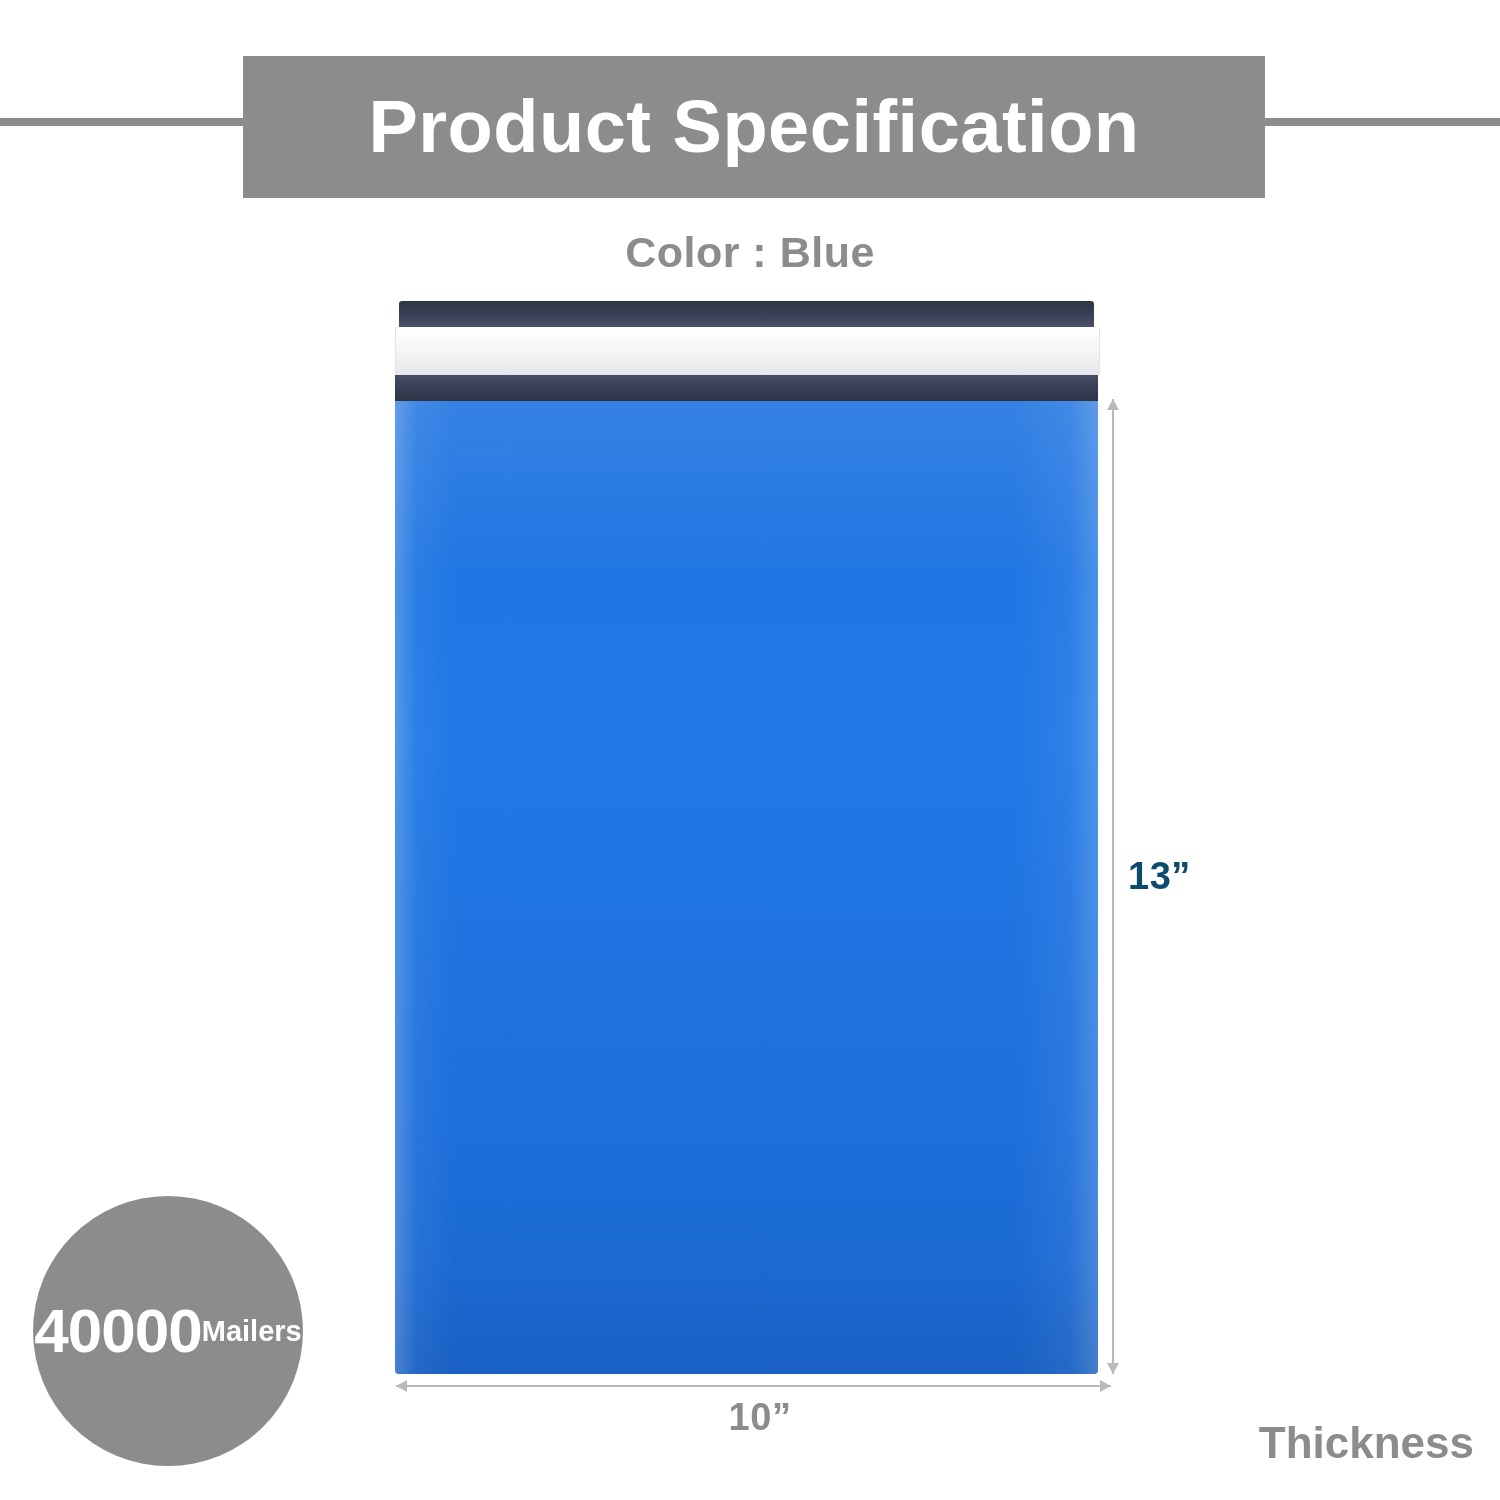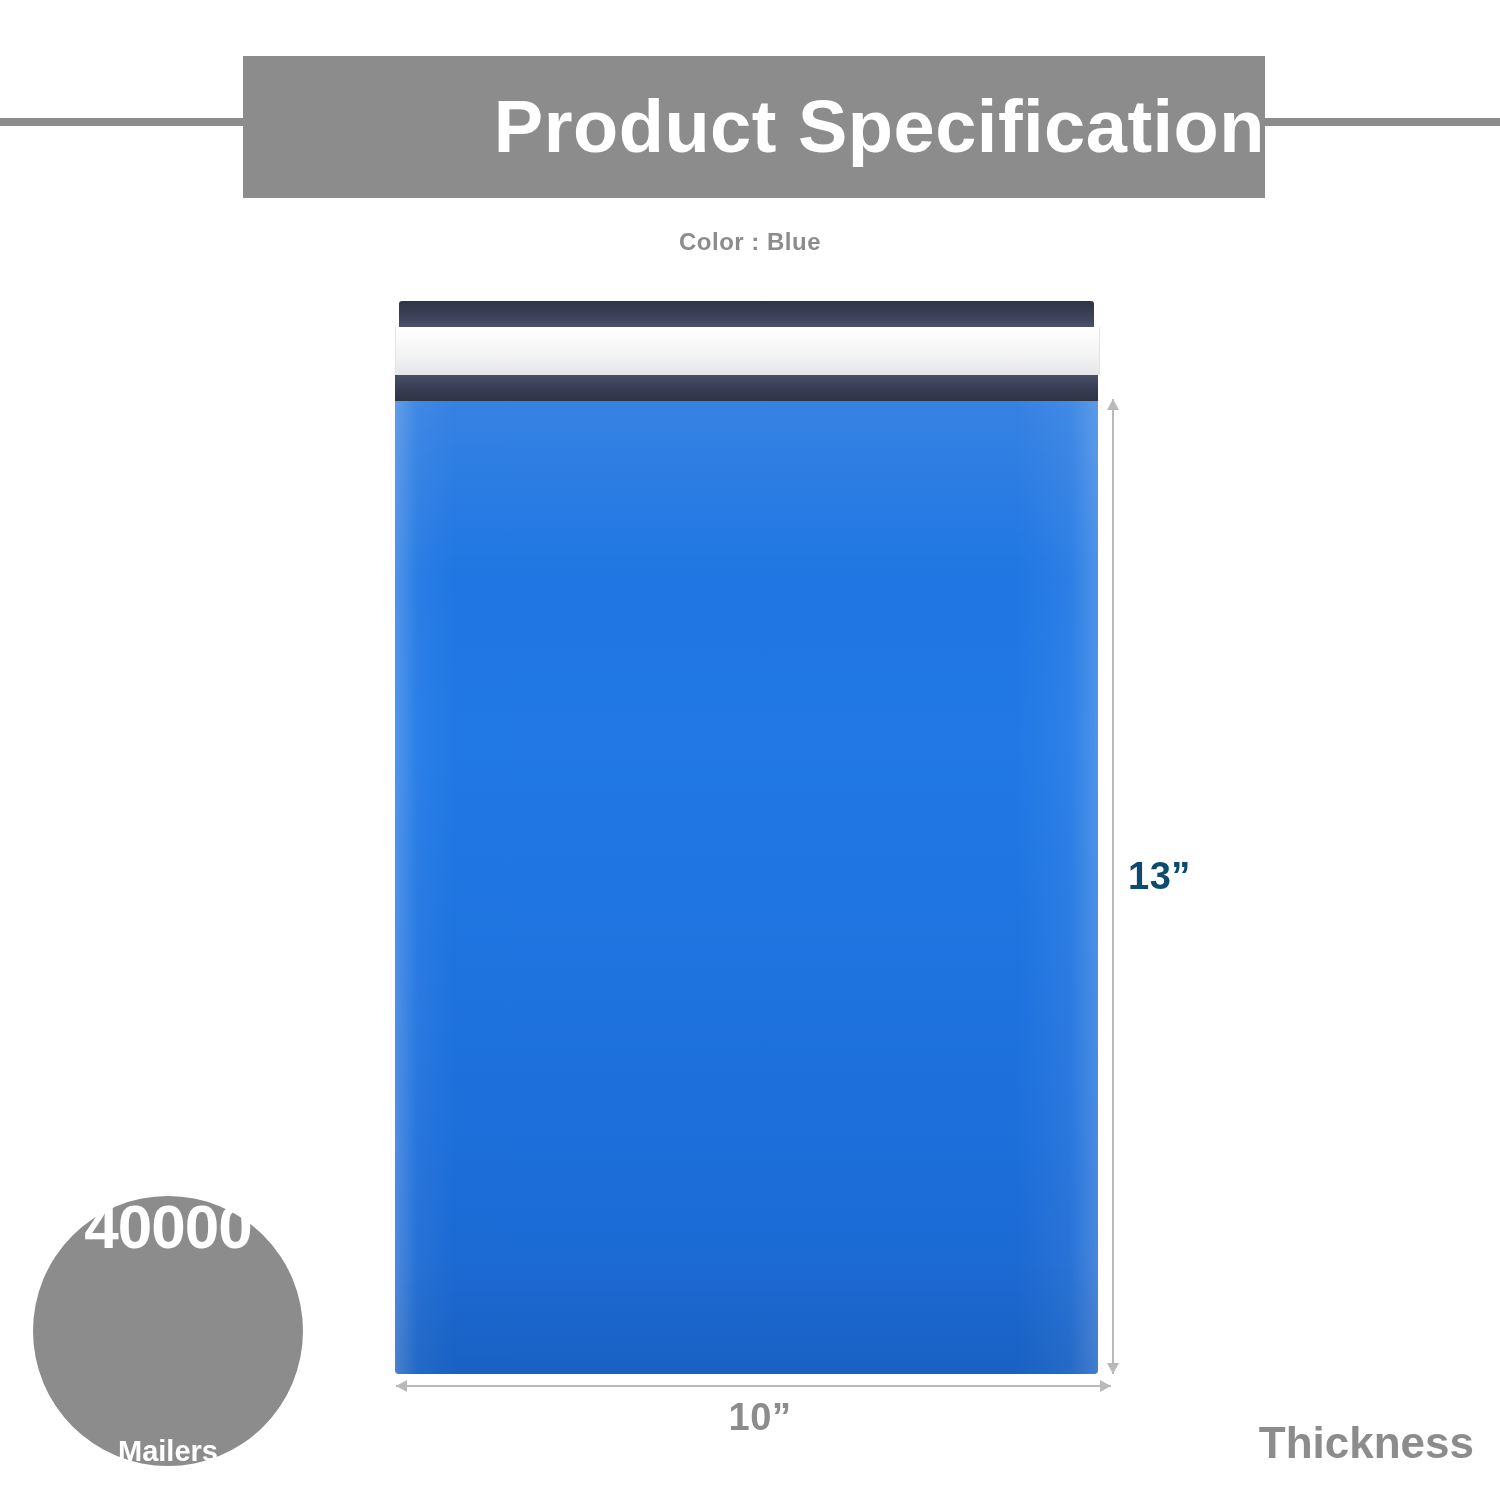--- a/index.html
+++ b/index.html
@@ -27,40 +27,40 @@
   }
   #header-box {
     position: absolute;
     left: 243px;
     top: 56px;
     width: 1022px;
     height: 142px;
     background: #8c8c8c;
     display: flex;
     align-items: center;
-    justify-content: flex-end;
+    justify-content: center;
   }
   #header-title {
     color: #ffffff;
     font-size: 74px;
     font-weight: bold;
     letter-spacing: 0.5px;
     line-height: 1;
     white-space: nowrap;
   }
 
   
   #color-label {
     position: absolute;
     left: 0;
     top: 228px;
     width: 1500px;
     text-align: center;
     color: #8c8c8c;
-    font-size: 24px;
+    font-size: 43px;
     font-weight: bold;
     letter-spacing: 0.5px;
   }
 
   
   #bag-wrap {
     position: absolute;
     left: 393px;
     top: 301px;
     width: 707px;
@@ -205,23 +205,23 @@
   
   #qty-badge {
     position: absolute;
     left: 33px;
     top: 1196px;
     width: 270px;
     height: 270px;
     border-radius: 50%;
     background: #8c8c8c;
     display: flex;
-    flex-direction: column;
+    flex-direction: row;
     align-items: center;
-    justify-content: space-between;
+    justify-content: center;
     color: #ffffff;
   }
   #qty-value {
     font-size: 62px;
     font-weight: bold;
     line-height: 1;
     letter-spacing: -1px;
   }
   #qty-unit {
     font-size: 29px;

